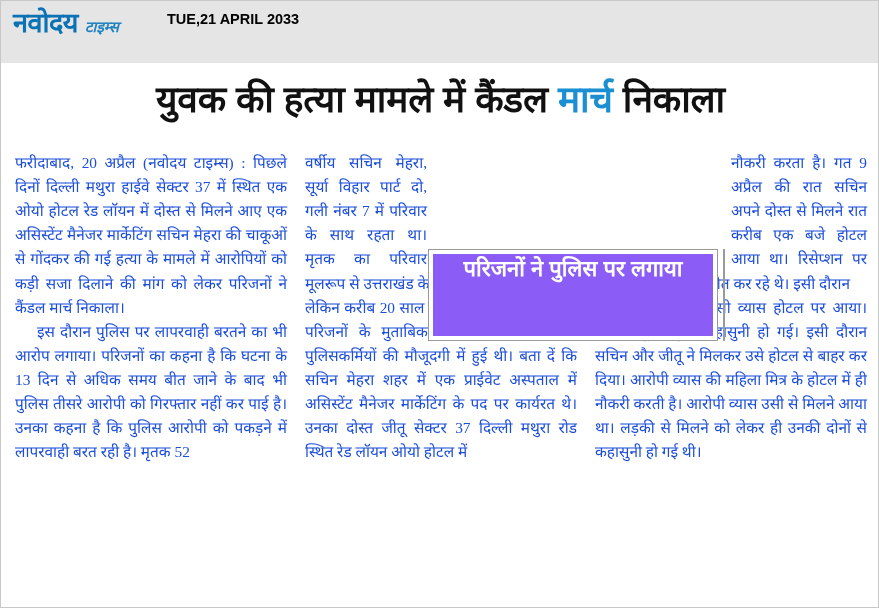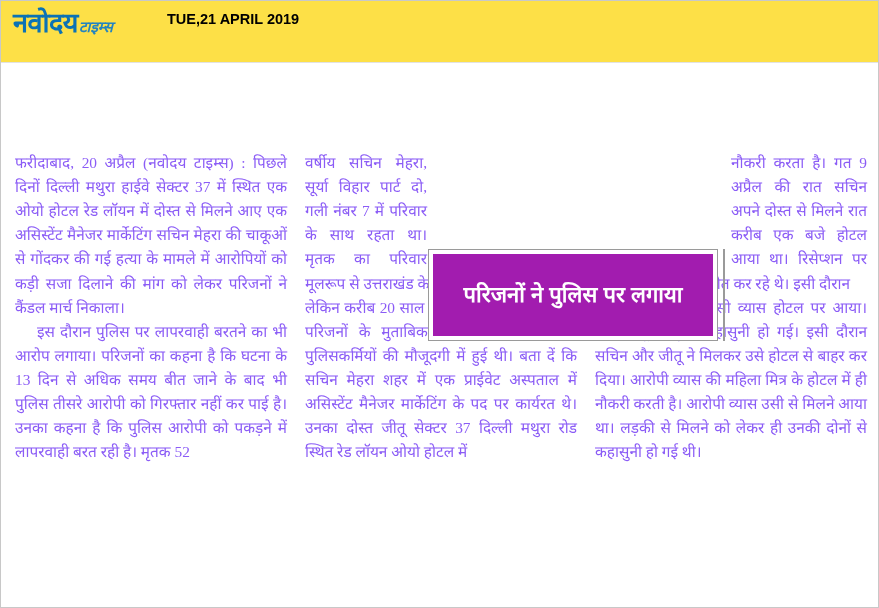--- a/index.html
+++ b/index.html
@@ -19,21 +19,21 @@
     box-sizing: border-box;
     border: 1px solid #c8c8c8;
   }
 
   
   #masthead {
     position: absolute;
     left: 0; top: 0;
     width: 879px;
     height: 62px;
-    background: #fde047;
+    background: #e5e5e5;
     border-bottom: 1px solid #e2e2e2;
     box-sizing: border-box;
   }
   #logo-wrap {
     position: absolute;
     left: 12px;
     top: 9px;
     display: flex;
     align-items: baseline;
     white-space: nowrap;
@@ -45,21 +45,21 @@
     color: #0b72b5;
     letter-spacing: -0.5px;
     line-height: 1;
   }
   #logo-sub {
     font-family: "Liberation Sans", "DejaVu Sans", sans-serif;
     font-style: italic;
     font-weight: bold;
     font-size: 15px;
     color: #2384c0;
-    margin-left: 1px;
+    margin-left: 7px;
     line-height: 1;
   }
   #edition-block {
     position: absolute;
     left: 166px;
     top: 8px;
     font-family: "Liberation Sans", "DejaVu Sans", sans-serif;
     font-weight: bold;
     font-size: 14.5px;
     color: #000000;
@@ -91,21 +91,21 @@
     top: 150px;
     width: 852px;
     height: 452px;
   }
   .col {
     position: absolute;
     top: 0;
     width: 272px;
     font-size: 15.4px;
     line-height: 1.565;
-    color: #8b5cf6;
+    color: #1d4ed8;
     text-align: justify;
     text-justify: inter-word;
     font-family: "Liberation Serif", "DejaVu Serif", serif;
   }
   .col p { margin: 0; }
   .col p + p { text-indent: 22px; }
   #col1 { left: 0px; }
   #col2 { left: 290px; }
   #col3 { left: 580px; width: 272px; }
 
@@ -132,26 +132,25 @@
     height: 92px;
     background: #ffffff;
     border: 1px solid #9a9a9a;
     box-sizing: border-box;
     padding: 4px;
     z-index: 5;
   }
   #callout-inner {
     width: 100%;
     height: 100%;
-    background: #a21caf;
+    background: #8b5cf6;
     box-sizing: border-box;
     display: flex;
     flex-direction: column;
     align-items: center;
-    justify-content: center;
     padding: 2px 6px;
   }
   #callout-inner div {
     font-family: "Liberation Sans", "DejaVu Sans", sans-serif;
     font-weight: bold;
     font-size: 22px;
     line-height: 1.22;
     color: #ffffff;
     white-space: nowrap;
     text-align: center;
@@ -170,24 +169,25 @@
 <body>
 
 <div id="page">
 
   <div id="masthead">
     <div id="logo-wrap">
       <span id="logo-main">नवोदय</span>
       <span id="logo-sub">टाइम्स</span>
     </div>
     <div id="edition-block">
-      <div>TUE,21 APRIL 2019</div>
+      <div>TUE,21 APRIL 2033</div>
     </div>
   </div>
 
+  <div id="headline"><span>युवक की हत्या मामले में  कैंडल </span><span class="hl-accent">मार्च</span><span> निकाला</span></div>
 
   <div id="body-area">
 
     <div class="col" id="col1">
       <p>फरीदाबाद, 20 अप्रैल (नवोदय टाइम्स) : पिछले दिनों दिल्ली मथुरा हाईवे सेक्टर 37 में स्थित एक ओयो होटल रेड लॉयन में दोस्त से मिलने आए एक असिस्टेंट मैनेजर मार्केटिंग सचिन मेहरा की चाकूओं से गोंदकर की गई हत्या के मामले में आरोपियों को कड़ी सजा दिलाने की मांग को लेकर परिजनों ने कैंडल मार्च निकाला।</p>
       <p>इस दौरान पुलिस पर लापरवाही बरतने का भी आरोप लगाया। परिजनों का कहना है कि घटना के 13 दिन से अधिक समय बीत जाने के बाद भी पुलिस तीसरे आरोपी को गिरफ्तार नहीं कर पाई है। उनका कहना है कि पुलिस आरोपी को पकड़ने में लापरवाही बरत रही है। मृतक 52</p>
     </div>
 
     <div class="col" id="col2">
       <div class="float-right-cut"></div>

